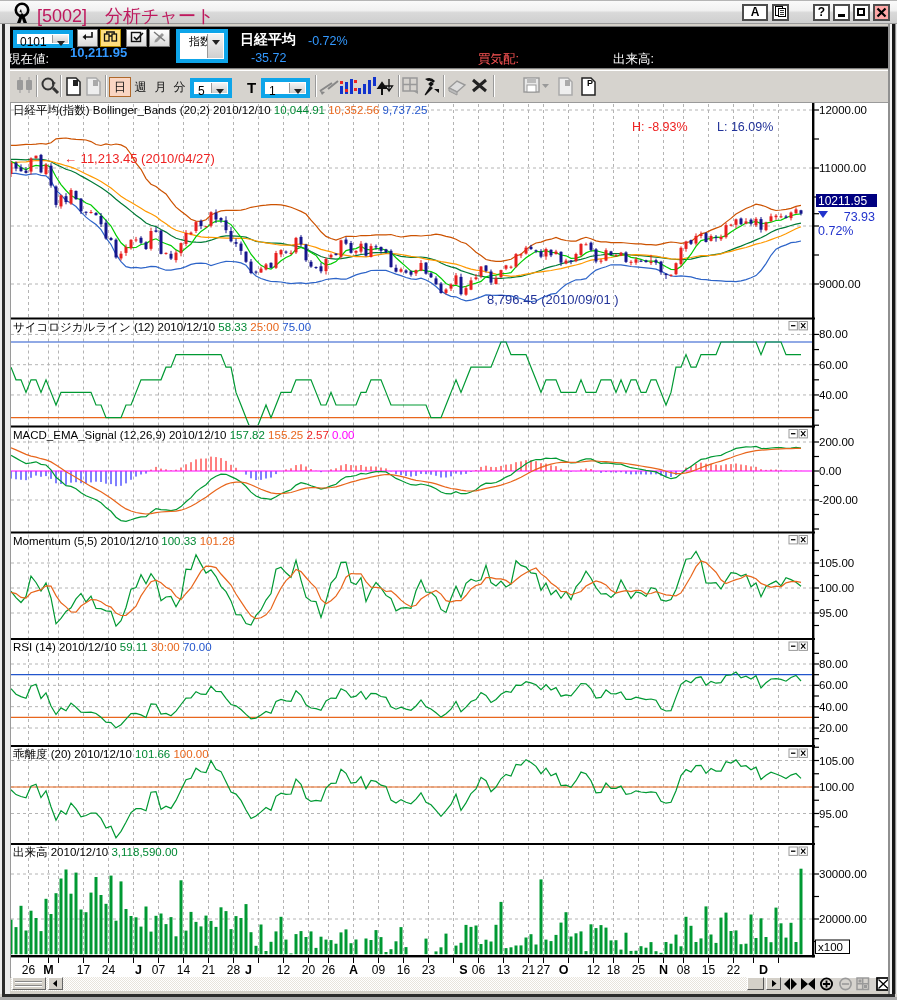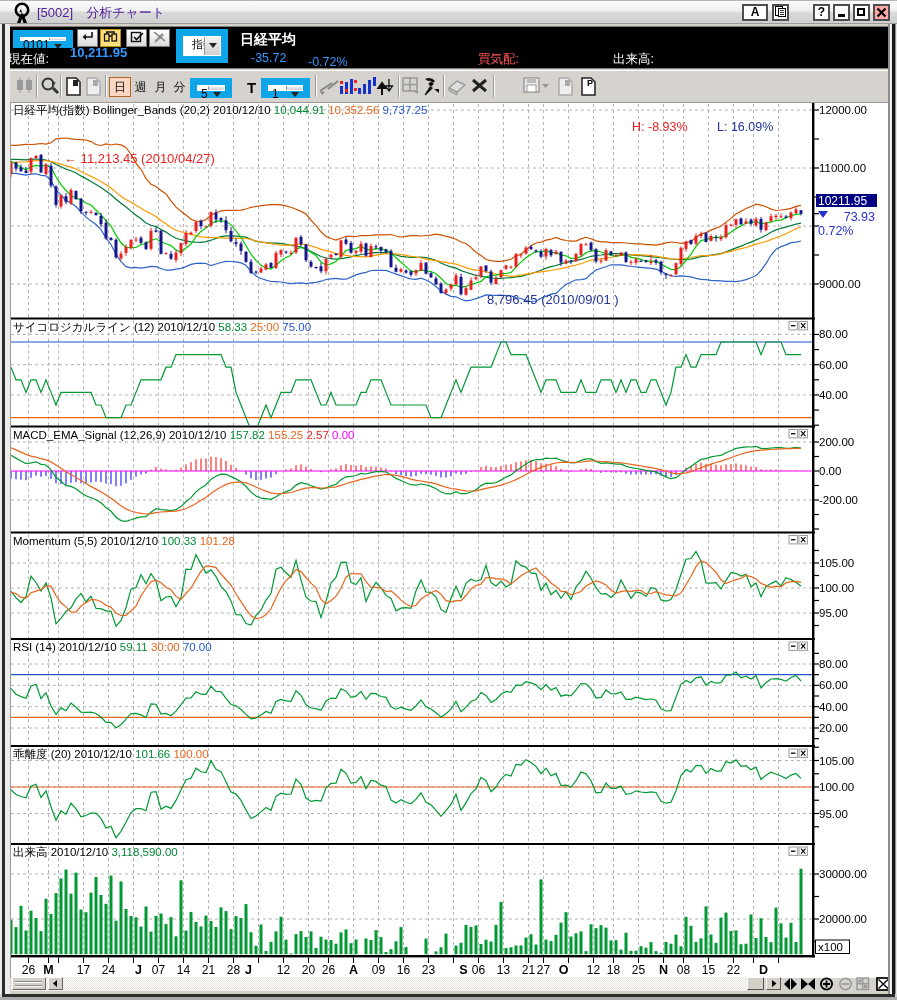--- a/index.html
+++ b/index.html
@@ -1,20 +1,20 @@
 <!DOCTYPE html>
 <html><head><meta charset="utf-8"><style>
 *{margin:0;padding:0;box-sizing:border-box}
 body{width:897px;height:1000px;font-family:"Liberation Sans",sans-serif;background:#d4d0c8;position:relative;overflow:hidden}
 .abs{position:absolute}
 .titlebar{left:0;top:0;width:897px;height:24px;background:linear-gradient(#fbfbfb,#f1f1f1 45%,#d9d9d9 55%,#cfcfcf);border-bottom:1px solid #9a9a9a}
-.ttxt{left:37px;top:4px;font-size:13px;color:#4c1d95}
+.ttxt{left:37px;top:4px;font-size:18px;color:#be185d}
 .tbtn{top:4px;width:17px;height:17px;background:#fff;border:2px solid #4d4d4d;color:#000;font-size:12px;font-weight:bold;text-align:center;line-height:13px}
 .quote{left:8px;top:26px;width:881px;height:43px;background:#000;border:1px solid #808080}
-.combo{position:absolute;background:#fff;border:7px solid #0ea5e9;font-size:12px;color:#000}
+.combo{position:absolute;background:#fff;border:4px solid #0ea5e9;font-size:12px;color:#000}
 .carr{position:absolute;right:1px;top:1px;bottom:1px;width:16px;background:linear-gradient(#f4f4f4,#cfcfcf);border-left:1px solid #999;text-align:center}
 .carr:after{content:"";position:absolute;left:4px;top:6px;border:4px solid transparent;border-top:5px solid #222}
 .qbtn{position:absolute;width:21px;height:18px;background:linear-gradient(#ffffff,#d9d9d9);border:1px solid #777;text-align:center;line-height:17px;font-size:12px;color:#111}
 .toolbar{left:0;top:70px;width:897px;height:33px;background:#d6d3ce;border-top:1px solid #fff;border-bottom:1px solid #9a9a9a}
 .sep{position:absolute;top:5px;height:22px;width:1px;background:#9a9a9a;box-shadow:1px 0 0 #fff}
 .tbt{position:absolute;top:4px;height:24px;font-size:13px;color:#111;text-align:center}
 .bot{left:0;top:978px;width:897px;height:22px;background:#d6d3ce}
 .win{left:0;top:0;width:897px;height:1000px;border-top:1px solid #b5b5b5;pointer-events:none;z-index:50}
 </style></head><body>
 <div class="abs win"></div>
@@ -74,21 +74,21 @@
 <div class="qbtn" style="left:149px;top:29px"><svg width="15" height="13">
       <path d="M3 10 L10 3 l2 2 -7 7 -2.6 0.6 z" fill="#999"></path>
       <path d="M2 2 l11 9" stroke="#777" stroke-width="1.4"></path>
     </svg></div>
 <div class="combo" style="left:176px;top:29px;width:52px;height:34px;line-height:17px;padding-left:9px;font-size:11px">指数*<span class="carr"></span></div>
 <div class="abs" style="left:240px;top:31px;font-size:14px;font-weight:bold;color:#fff">日経平均</div>
 <div class="abs" style="left:8px;top:51px;font-size:12.5px;color:#fff;">現在値:</div>
 <div class="abs" style="left:70px;top:45px;font-size:13px;color:#3399ff;font-weight:bold">10,211.95</div>
 <div class="abs" style="left:143px;top:51px;font-size:12.5px;color:#fff;margin-top:24px;">→前日比:</div>
 <div class="abs" style="left:251px;top:51px;font-size:12.5px;color:#3399ff;">-35.72</div>
-<div class="abs" style="left:308px;top:55px;font-size:12.5px;color:#3399ff;">-0.72%</div>
+<div class="abs" style="left:308px;top:34px;font-size:12.5px;color:#3399ff;">-0.72%</div>
 <div class="abs" style="left:349px;top:51px;font-size:12.5px;color:#000000;">売気配:</div>
 <div class="abs" style="left:478px;top:51px;font-size:12.5px;color:#ff5555;">買気配:</div>
 <div class="abs" style="left:613px;top:51px;font-size:12.5px;color:#fff;">出来高:</div>
 <div class="abs toolbar"></div>
 <div class="abs" style="left:4px;top:75px;width:2px;height:23px;border-left:1px solid #fff;border-right:1px solid #999"></div>
 <div class="abs" style="left:7px;top:75px;width:2px;height:23px;border-left:1px solid #fff;border-right:1px solid #999"></div>
 <svg class="abs" style="left:14px;top:76px" width="22" height="20">
     <g fill="#9a9a9a">
       <rect x="3" y="4" width="6" height="10" rx="1"></rect>
       <rect x="5.5" y="1" width="1" height="16"></rect>

